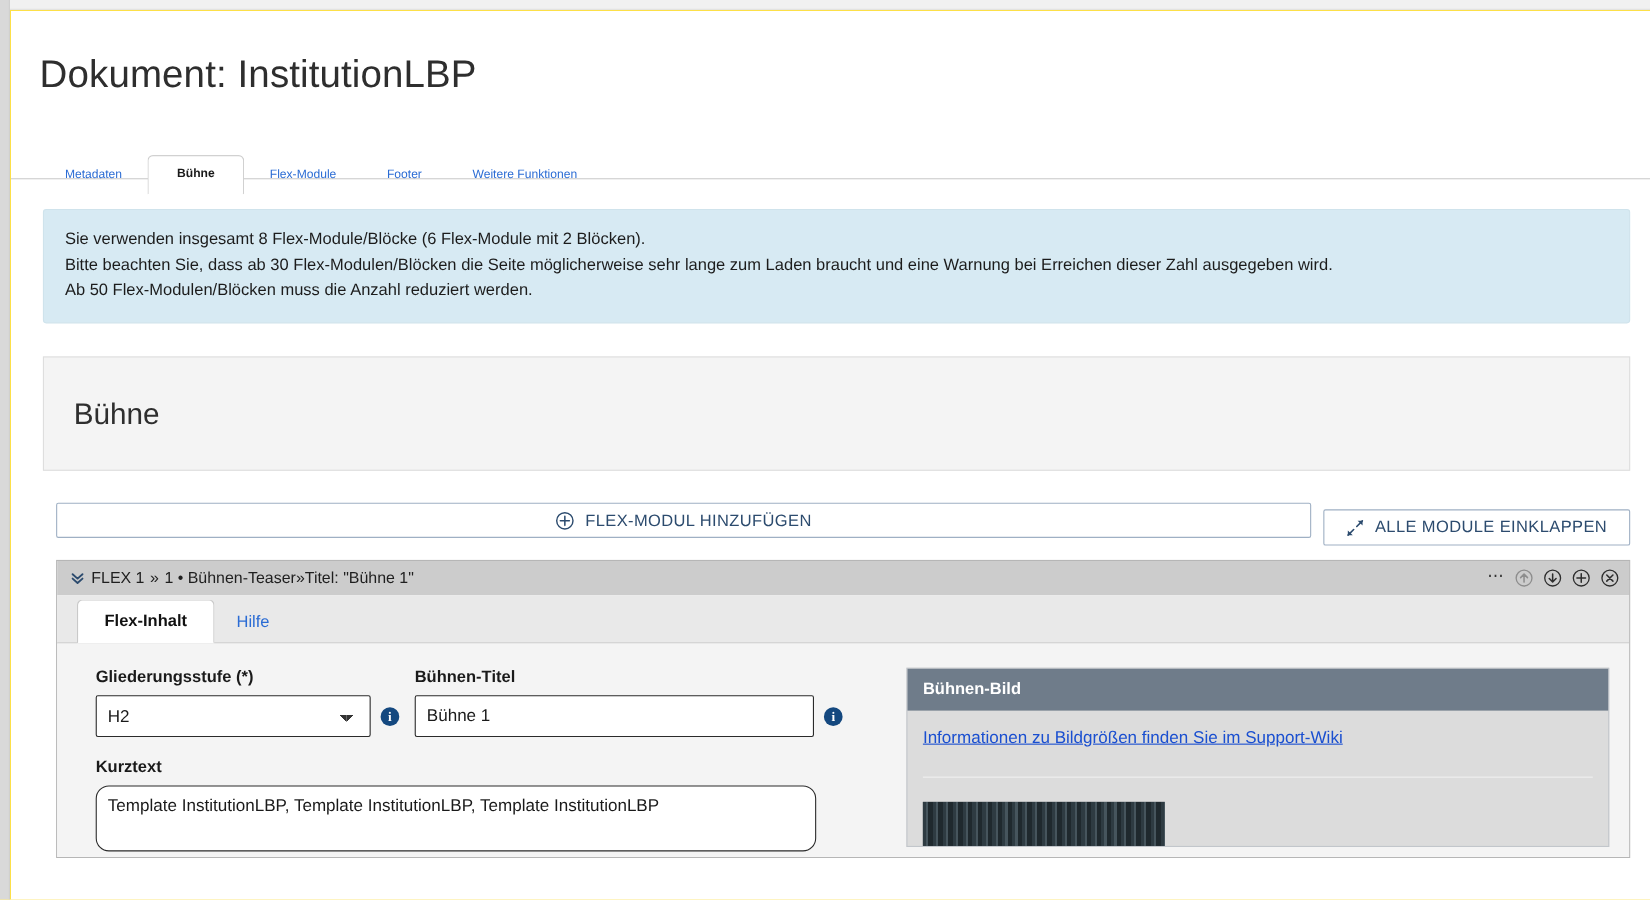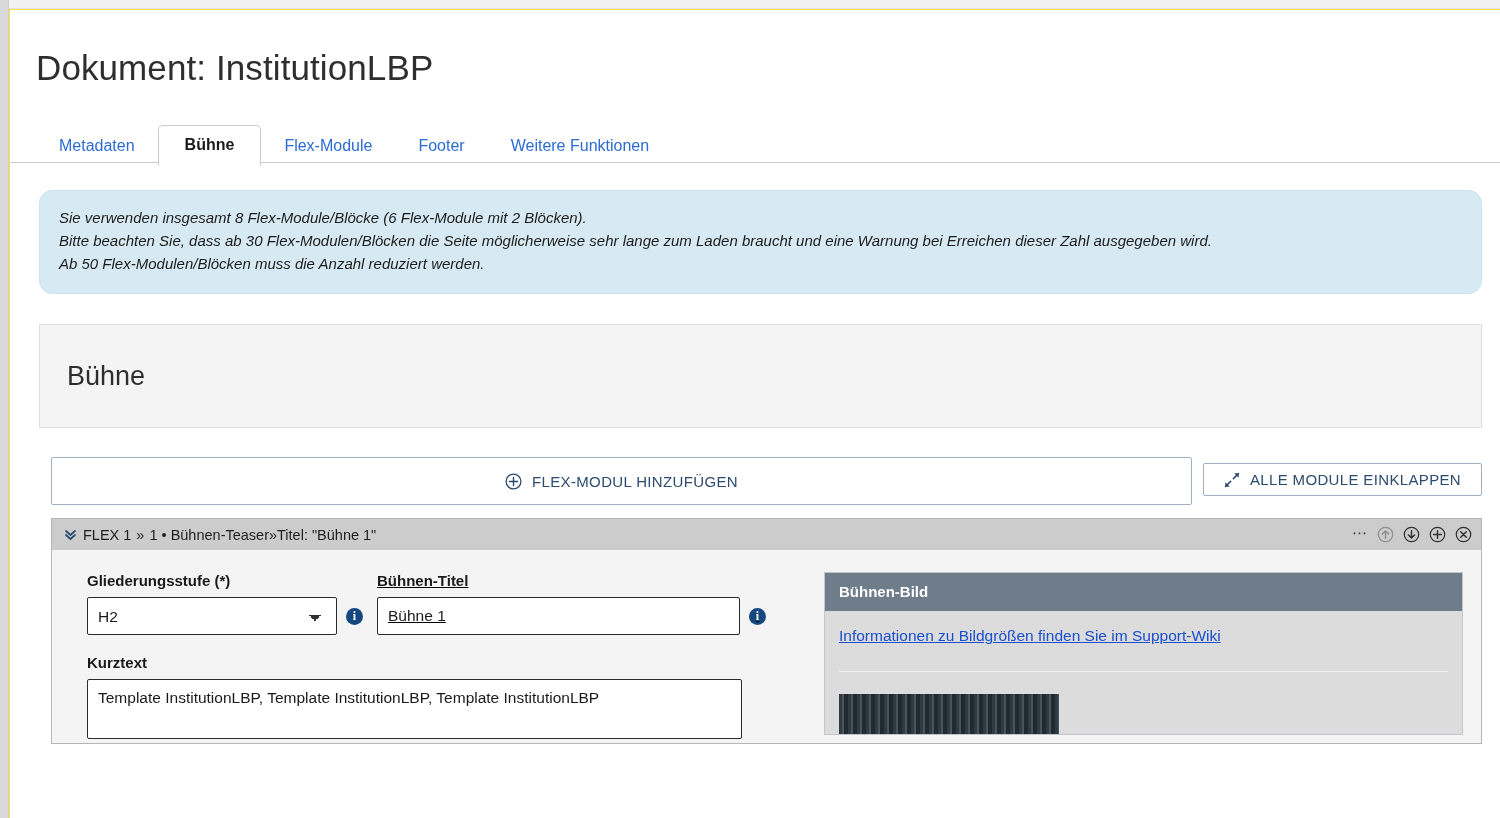--- a/index.html
+++ b/index.html
@@ -52,53 +52,52 @@
   .tabbar {
     position: relative;
     margin-top: 31px;
     padding-left: 26px;
     height: 44px;
     border-bottom: 1px solid #cccccc;
     display: flex;
     align-items: flex-end;
   }
   .tab {
-    font-size: 16px;
+    font-size: 11px;
     color: #2b6cd4;
     padding: 11px 22px 12px 22px;
     line-height: 1;
     border: 1px solid transparent;
     border-bottom: none;
     position: relative;
-    top: 4px;
+    top: 15px;
     cursor: pointer;
     white-space: nowrap;
     text-align: center;
   }
   .tab.active {
     color: #1a1a1a;
     font-weight: bold;
     background: #ffffff;
     border: 1px solid #cccccc;
     border-bottom: 1px solid #ffffff;
     border-radius: 5px 5px 0 0;
     padding: 11px 26px 12px 26px;
   }
 
   
   .info-banner {
     margin: 27px 18px 0 29px;
     background: #d7eaf3;
     border: 1px solid #cfe3ec;
-    border-radius: 13px;
+    border-radius: 3px;
     padding: 16px 18px 18px 19px;
     color: #1c1c1c;
     font-size: 15px;
     line-height: 1.52;
-    font-style: italic;
   }
   .info-banner p { margin: 0; white-space: nowrap; }
 
   
   .section-panel {
     margin: 30px 18px 0 29px;
     background: #f4f4f4;
     border: 1px solid #dedede;
     height: 104px;
     display: flex;
@@ -127,21 +126,21 @@
     letter-spacing: 0.35px;
     display: flex;
     align-items: center;
     justify-content: center;
     gap: 10px;
     cursor: pointer;
     font-family: "Liberation Sans", sans-serif;
   }
   #btn-add-flex {
     flex: 1 1 auto;
-    height: 48px;
+    height: 32px;
     border-radius: 2px;
   }
   #btn-collapse-all {
     width: 279px;
     height: 33px;
     margin-top: 6px;
     border-radius: 2px;
   }
   .icon-svg { display: block; }
 
@@ -221,21 +220,21 @@
     padding: 0 18px 0 12px;
   }
   .field-label {
     font-size: 15px;
     font-weight: bold;
     color: #1a1a1a;
     margin-bottom: 8px;
   }
   .row-fields { display: flex; gap: 0; }
   .fld-block-1 { width: 290px; }
-  .fld-block-2 { width: 390px; margin-left: 0; text-decoration: underline; }
+  .fld-block-2 { width: 390px; margin-left: 0; }
 
   .input-wrap { display: flex; align-items: center; gap: 9px; }
   select.ctrl, input.ctrl {
     font-family: "Liberation Sans", sans-serif;
     font-size: 15.5px;
     color: #1a1a1a;
     background: #ffffff;
     border: 1px solid #2b2b2b;
     height: 38px;
     padding: 0 10px;
@@ -271,21 +270,21 @@
     flex: 0 0 auto;
   }
 
   .kurztext-block { margin-top: 19px; }
   textarea.ctrl {
     font-family: "Liberation Sans", sans-serif;
     font-size: 15.5px;
     color: #1a1a1a;
     background: #ffffff;
     border: 1px solid #2b2b2b;
-    border-radius: 2px;
+    border-radius: 12px;
     width: 655px;
     height: 60px;
     padding: 7px 10px;
     resize: none;
     outline: none;
     line-height: 1.45;
     overflow: hidden;
   }
 
   
@@ -413,20 +412,24 @@
           </span>
           <span class="hicon">
             <svg class="icon-svg" width="17" height="17" viewBox="0 0 17 17">
               <circle cx="8.5" cy="8.5" r="7.2" fill="none" stroke="#2e2e2e" stroke-width="1.2"></circle>
               <path d="M5.7 5.7 L11.3 11.3 M11.3 5.7 L5.7 11.3" stroke="#2e2e2e" stroke-width="1.4" stroke-linecap="round"></path>
             </svg>
           </span>
         </div>
       </div>
 
+      <div class="inner-tabbar">
+        <div class="inner-tab active">Flex-Inhalt</div>
+        <div class="inner-tab">Hilfe</div>
+      </div>
 
       <div class="flex-body">
 
         <div class="col-left">
           <div class="row-fields">
 
             <div class="fld-block-1">
               <div class="field-label">Gliederungsstufe (*)</div>
               <div class="input-wrap">
                 <select class="ctrl">

